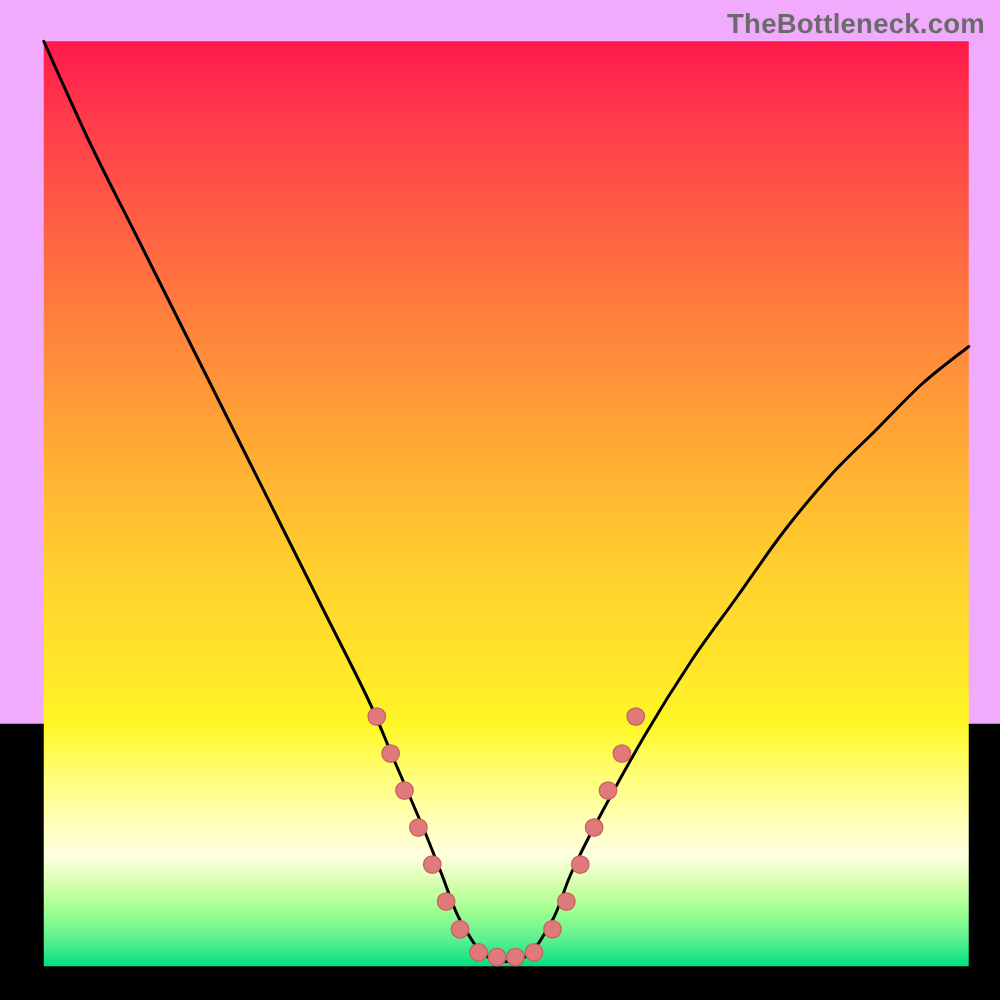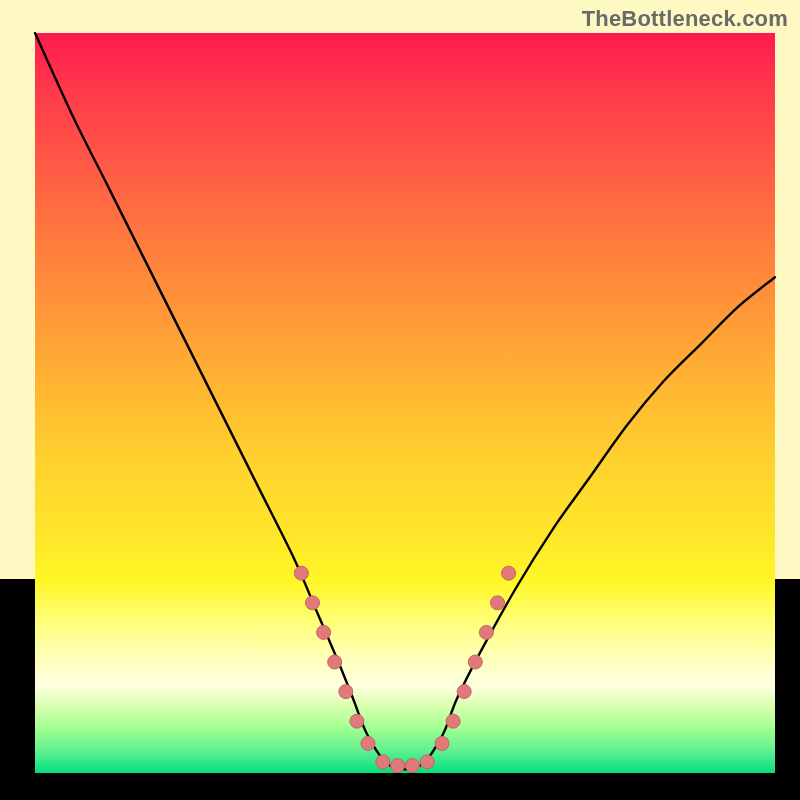--- a/index.html
+++ b/index.html
@@ -9,21 +9,21 @@
     height: 800px;
     background: #000;
     overflow: hidden;
   }
   .frame {
     position: absolute;
     left: 0;
     top: 0;
     width: 800px;
     height: 579px;
-    background: #fef9c3;
+    background: #f0abfc;
   }
   .plot {
     position: absolute;
     left: 35px;
     top: 33px;
     width: 740px;
     height: 740px;
     background: linear-gradient(to bottom,
       #ff1a4d 0%,
       #ff3a4a 8%,

